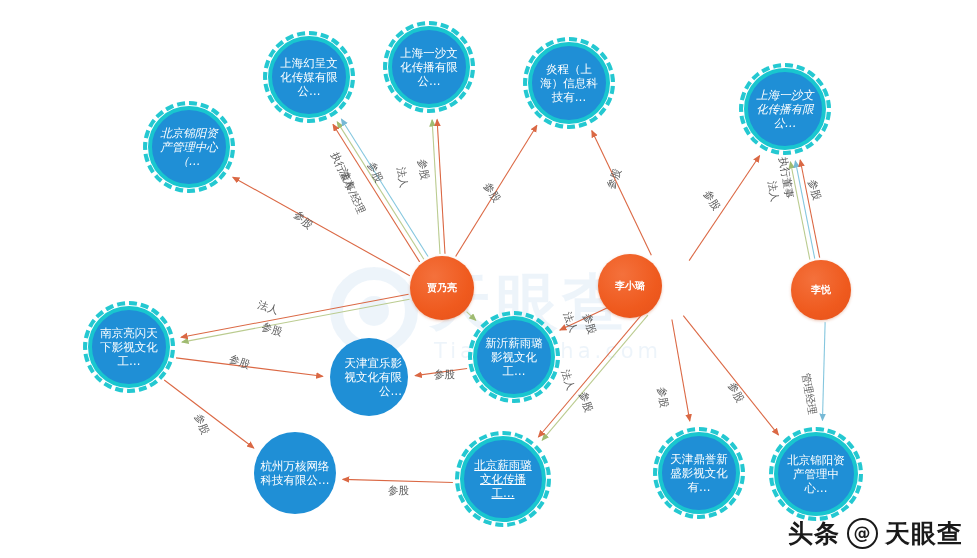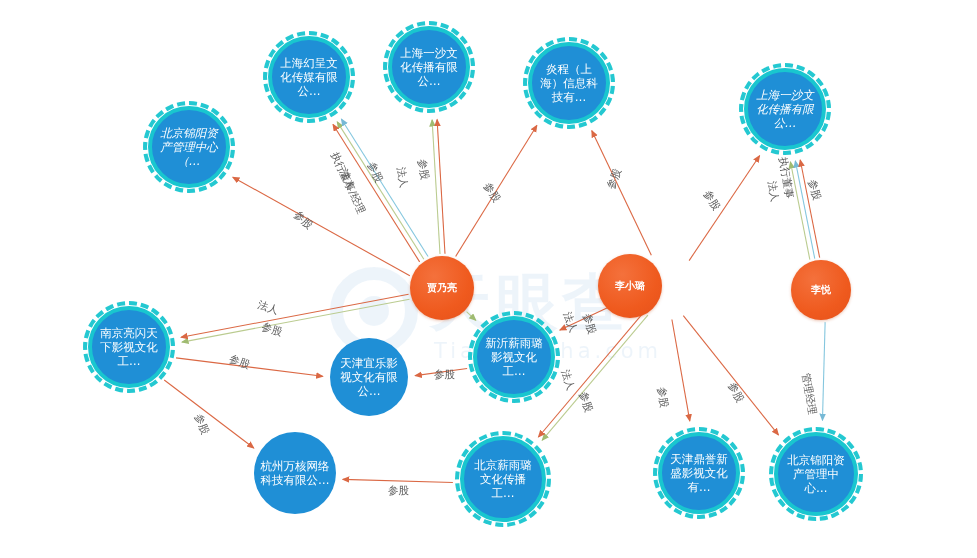--- a/index.html
+++ b/index.html
@@ -230,31 +230,31 @@
       <div class="node person" style="left: 598px; top: 254px; width: 64px; height: 64px;">
         <span class="label">李小璐</span>
       </div>
       <div class="node person" style="left: 791px; top: 260px; width: 60px; height: 60px;">
         <span class="label">李悦</span>
       </div>
       <div class="node company" style="left: 88px; top: 306px; width: 82px; height: 82px;">
         <div class="ring"></div>
         <span class="label">南京亮闪天下影视文化工…</span>
       </div>
-      <div class="node company plain" style="left: 330px; top: 338px; width: 78px; height: 78px;">
+      <div class="node company plain" style="left: 330px; top: 338px; width: 78px; height: 78px; text-align: right;">
         <span class="label">天津宜乐影视文化有限公…</span>
       </div>
       <div class="node company" style="left: 473px; top: 316px; width: 82px; height: 82px;">
         <div class="ring"></div>
         <span class="label">新沂薪雨璐影视文化工…</span>
       </div>
       <div class="node company plain" style="left: 254px; top: 432px; width: 82px; height: 82px;">
         <span class="label">杭州万核网络科技有限公…</span>
       </div>
-      <div class="node company" style="left: 460px; top: 436px; width: 86px; height: 86px;">
+      <div class="node company" style="left: 460px; top: 436px; width: 86px; height: 86px; text-decoration: underline;">
         <div class="ring"></div>
         <span class="label">北京薪雨璐文化传播工…</span>
       </div>
       <div class="node company" style="left: 658px; top: 432px; width: 82px; height: 82px;">
         <div class="ring"></div>
         <span class="label">天津鼎誉新盛影视文化有…</span>
       </div>
       <div class="node company" style="left: 774px; top: 432px; width: 84px; height: 84px;">
         <div class="ring"></div>
         <span class="label">北京锦阳资产管理中心…</span>
@@ -282,14 +282,19 @@
       <div class="edge-label" style="left: 593px; top: 312px; transform: rotate(74deg);">参股</div>
       <div class="edge-label" style="left: 571px; top: 368px; transform: rotate(72deg);">法人</div>
       <div class="edge-label" style="left: 589px; top: 390px; transform: rotate(72deg);">参股</div>
       <div class="edge-label" style="left: 204px; top: 412px; transform: rotate(68deg);">参股</div>
       <div class="edge-label" style="left: 388px; top: 484px; transform: rotate(0deg);">参股</div>
       <div class="edge-label" style="left: 668px; top: 386px; transform: rotate(82deg);">参股</div>
       <div class="edge-label" style="left: 737px; top: 380px; transform: rotate(62deg);">参股</div>
       <div class="edge-label" style="left: 812px; top: 372px; transform: rotate(80deg);">管理经理</div>
     </div>
 
+  <div class="brand">
+    <span>头条</span>
+    <span class="at-mark">@</span>
+    <span>天眼查</span>
+  </div>
 
 </div>
 
 </body></html>

